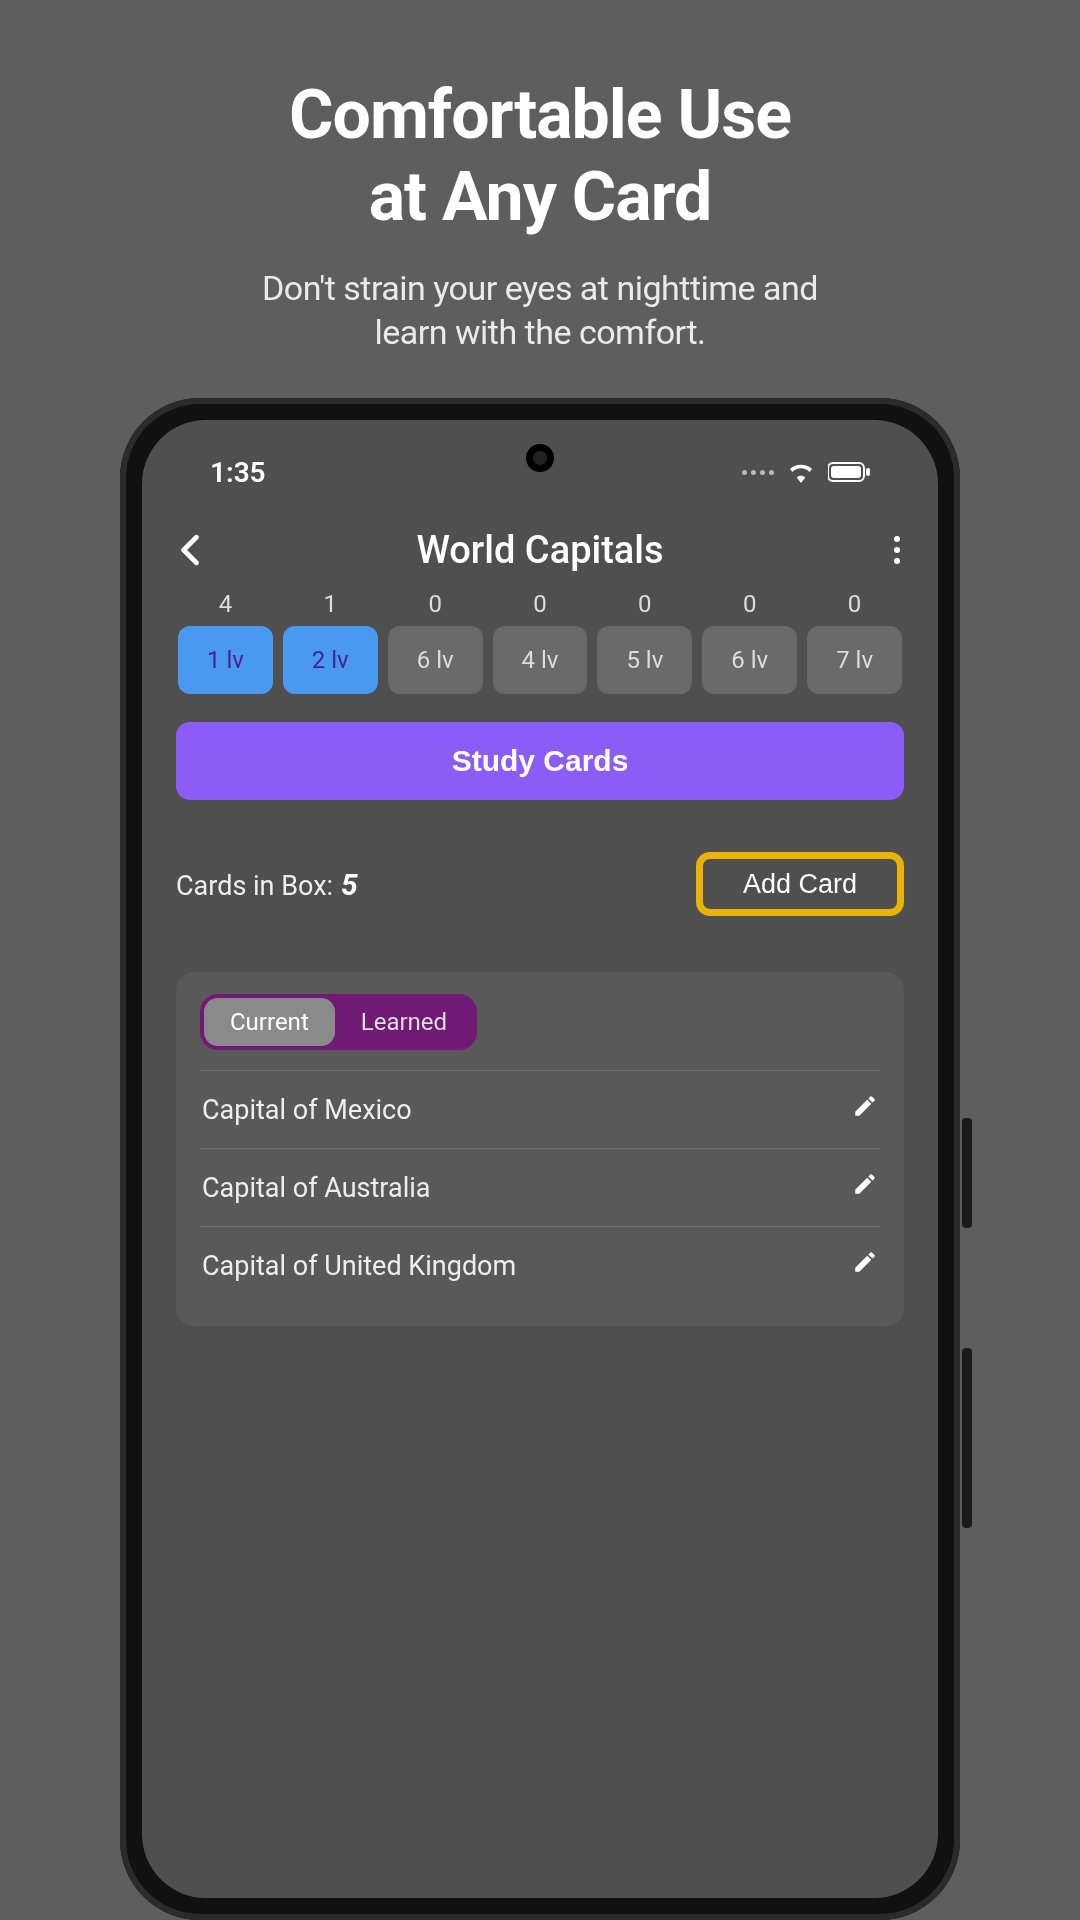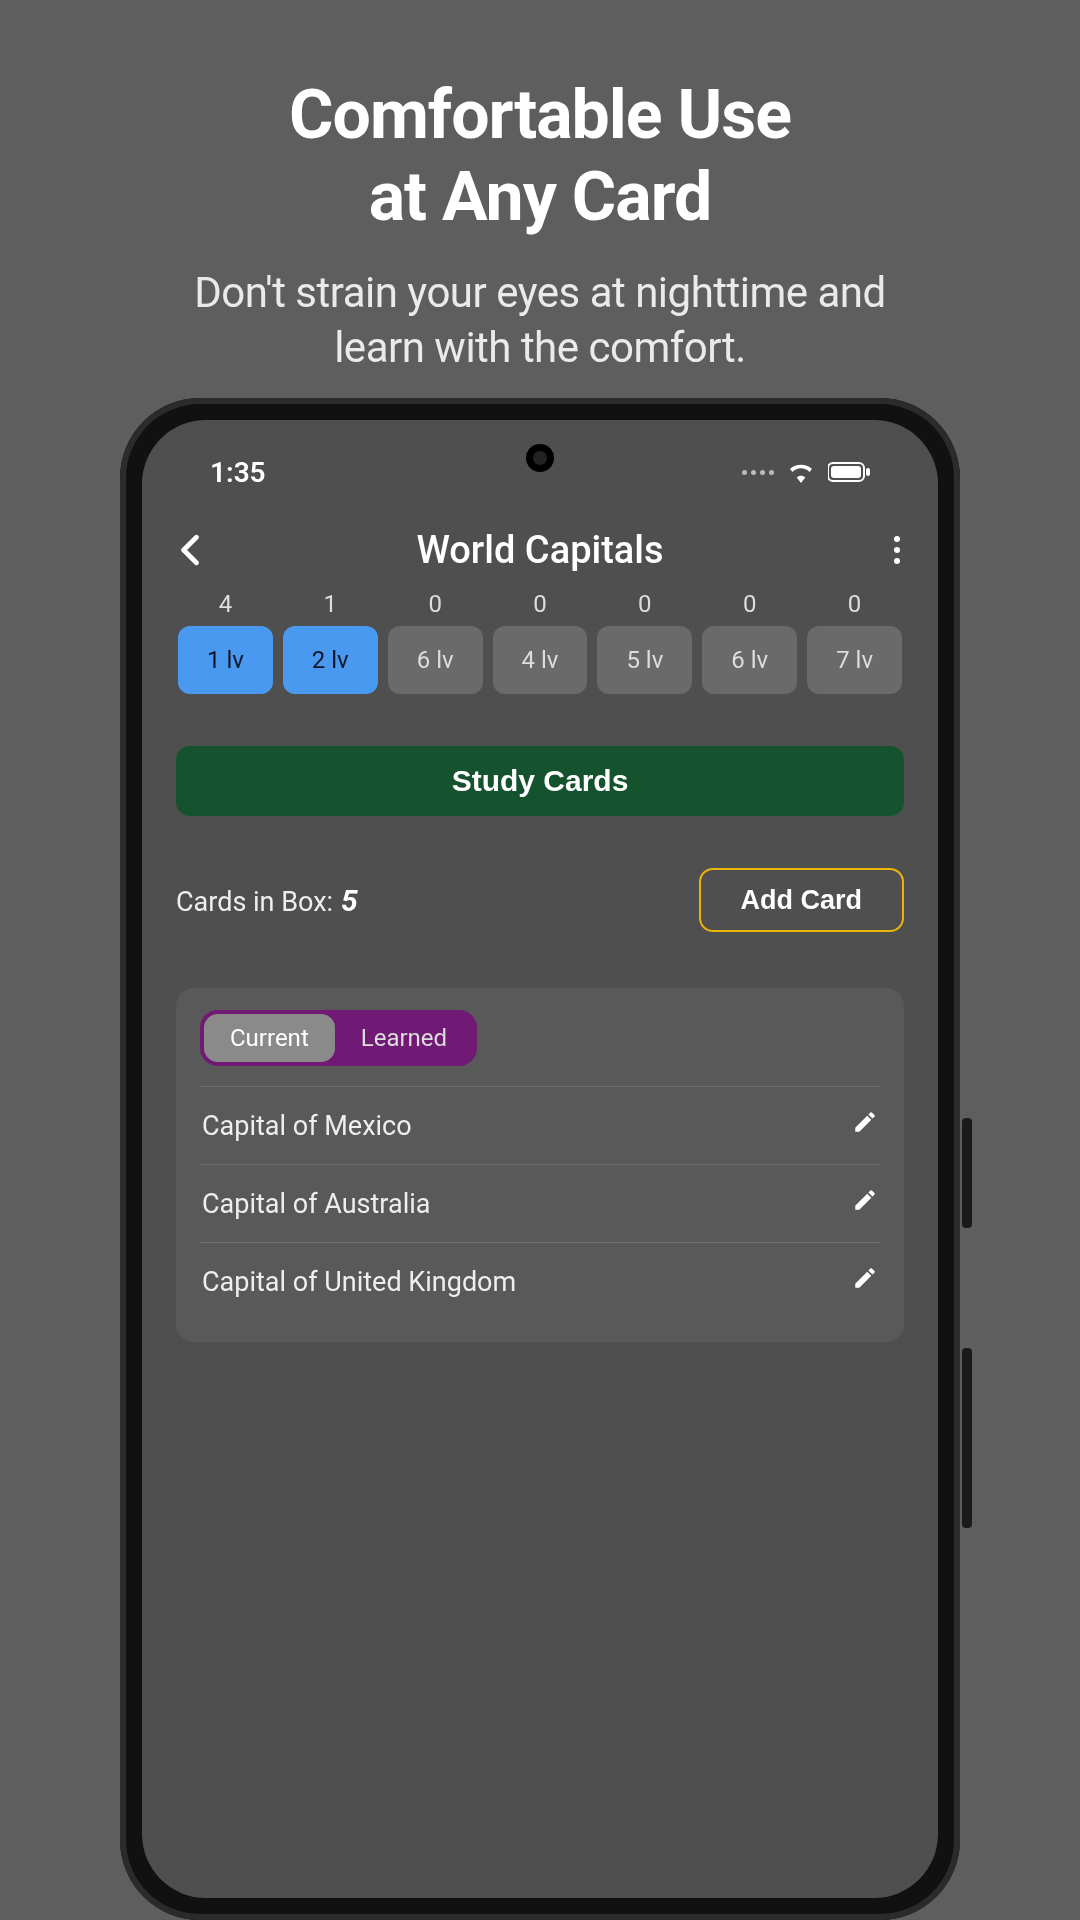--- a/index.html
+++ b/index.html
@@ -14,21 +14,21 @@
     text-align: center;
     font-size: 68px;
     font-weight: 700;
     line-height: 1.2;
     margin-top: 75px;
     letter-spacing: -1px;
   }
   .promo-subtitle {
     color: #eaeaea;
     text-align: center;
-    font-size: 42px;
+    font-size: 34px;
     font-weight: 400;
     line-height: 1.3;
     margin-top: 28px;
     letter-spacing: -0.5px;
   }
   .phone-frame {
     position: absolute;
     left: 120px;
     top: 398px;
     width: 840px;
@@ -116,65 +116,65 @@
     width: 100%;
     height: 68px;
     border-radius: 12px;
     display: flex;
     align-items: center;
     justify-content: center;
     font-size: 24px;
     color: #ddd;
   }
   .level-box.inactive { background: #6a6a6a; }
-  .level-box.active { background: #4a99f0; color: #0f172a; }
+  .level-box.active { background: #4a99f0; color: #4c1d95; }
 
   .progress-wrap {
     display: flex;
     justify-content: center;
     margin-top: 56px;
   }
   .progress-ring { position: relative; width: 200px; height: 200px; }
   .progress-ring svg { transform: rotate(-90deg); }
   .progress-text {
     position: absolute;
     top: 0; left: 0; right: 0; bottom: 0;
     display: flex; align-items: center; justify-content: center;
     color: #fff; font-size: 36px; font-weight: 600;
   }
 
   .study-btn {
-    margin-top: 52px;
+    margin-top: 28px;
     width: 100%;
-    height: 70px;
-    background: #14532d;
+    height: 78px;
+    background: #8b5cf6;
     color: #fff;
     border: none;
     border-radius: 14px;
     font-size: 30px;
     font-weight: 600;
   }
 
   .cards-row {
     display: flex;
     justify-content: space-between;
     align-items: center;
     margin-top: 52px;
   }
   .cards-label { color: #eee; font-size: 27px; }
   .cards-count { font-weight: 700; font-style: italic; font-size: 30px; color:#fff; margin-left:4px; }
   .add-card-btn {
-    border: 2px solid #eab308;
+    border: 7px solid #eab308;
     color: #fff;
     background: transparent;
     border-radius: 14px;
     height: 64px;
     padding: 0 40px;
     font-size: 27px;
-    font-weight: 700;
+    font-weight: 400;
   }
 
   .cards-panel {
     margin-top: 56px;
     background: #595959;
     border-radius: 18px;
     padding: 22px 24px;
   }
   .seg-control {
     display: inline-flex;

